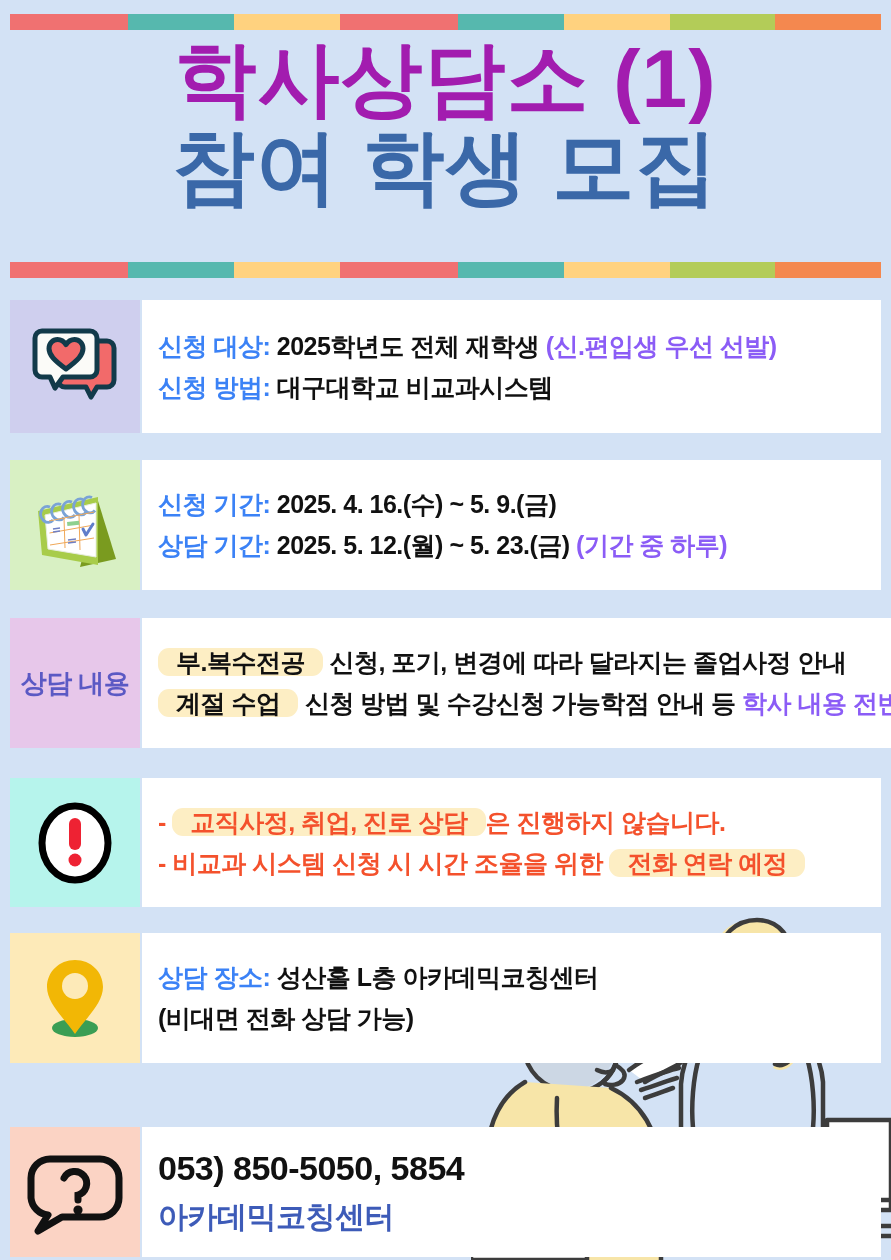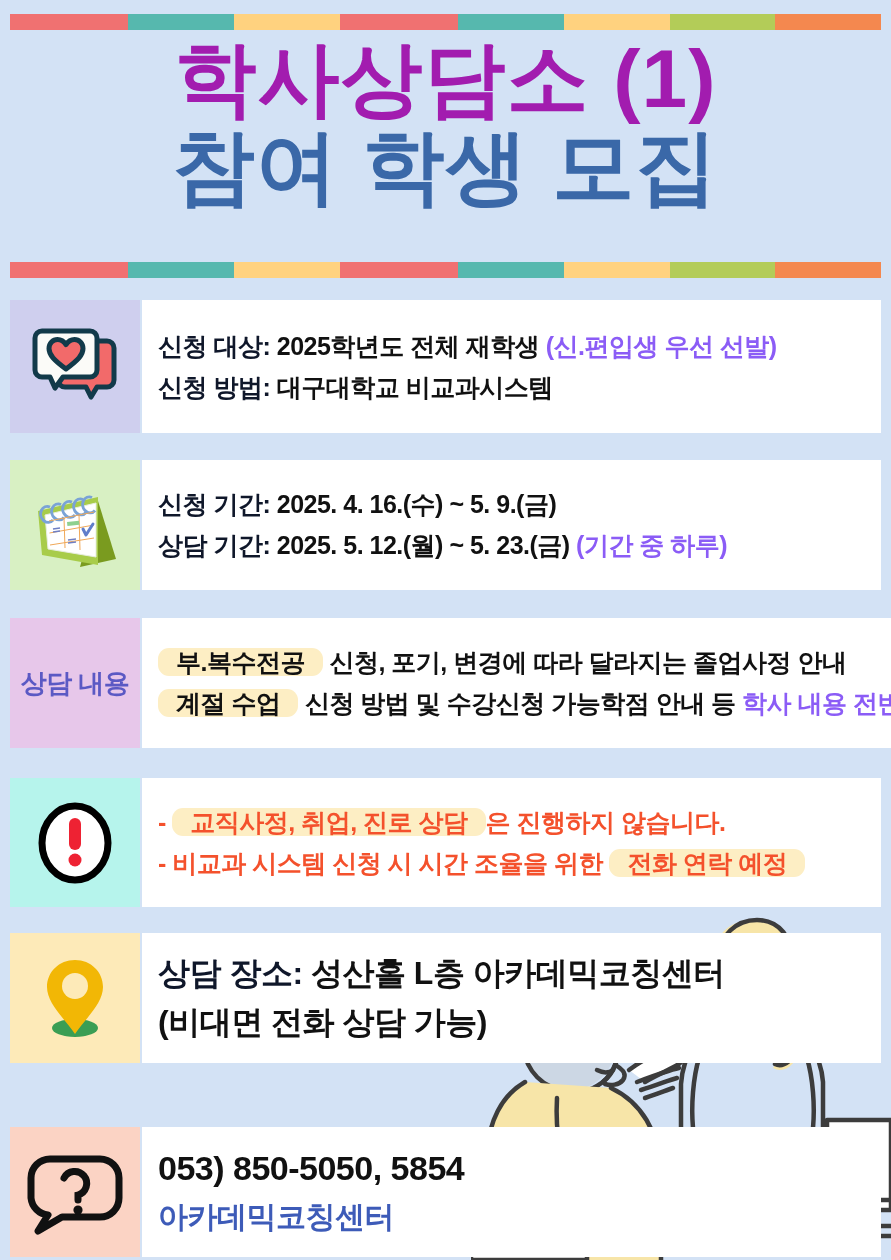--- a/index.html
+++ b/index.html
@@ -83,21 +83,21 @@
   }
   .line {
     font-size: 25px;
     font-weight: 800;
     color: #111111;
     line-height: 1.15;
     white-space: nowrap;
     margin: 6px 0;
     letter-spacing: -0.5px;
   }
-  .lbl  { color: #0f172a; }
+  .lbl  { color: #3b82f6; }
   .val  { color: #111111; }
   .red  { color: #8b5cf6; }
   .hl   { background: #fdeec4; padding: 0 18px; border-radius: 11px; }
 
   .icon-label {
     font-size: 26px;
     font-weight: 900;
     color: #5b59c4;
     letter-spacing: -0.5px;
   }
@@ -117,21 +117,21 @@
     font-size: 34px;
     font-weight: 900;
     color: #111111;
     letter-spacing: -0.5px;
   }
   #row-contact .line.dept {
     font-size: 30px;
     font-weight: 900;
     color: #3d5bb8;
   }
-  #row-place .line { font-size: 32px; }
+  #row-place .line { font-size: 25px; }
 
   
   .illustration {
     position: absolute;
     right: 0;
     bottom: 0;
     width: 420px;
     height: 390px;
     z-index: 2;
     pointer-events: none;

